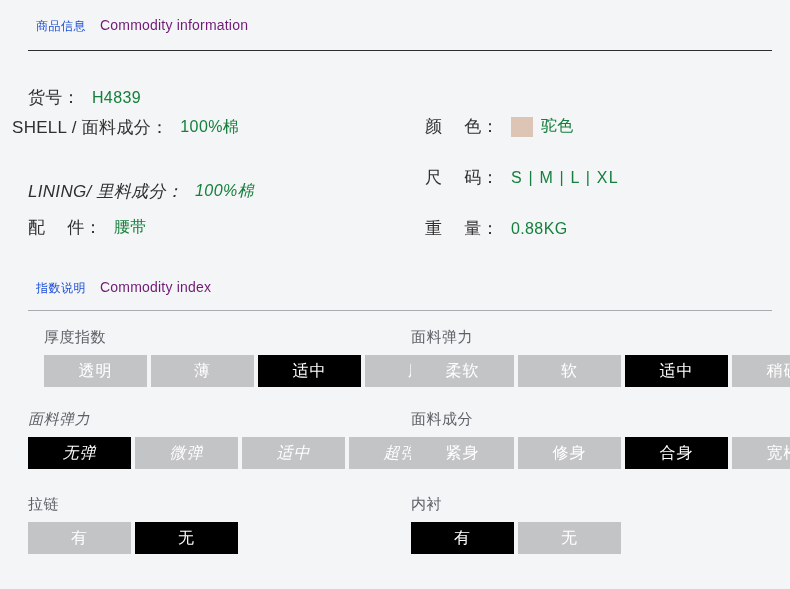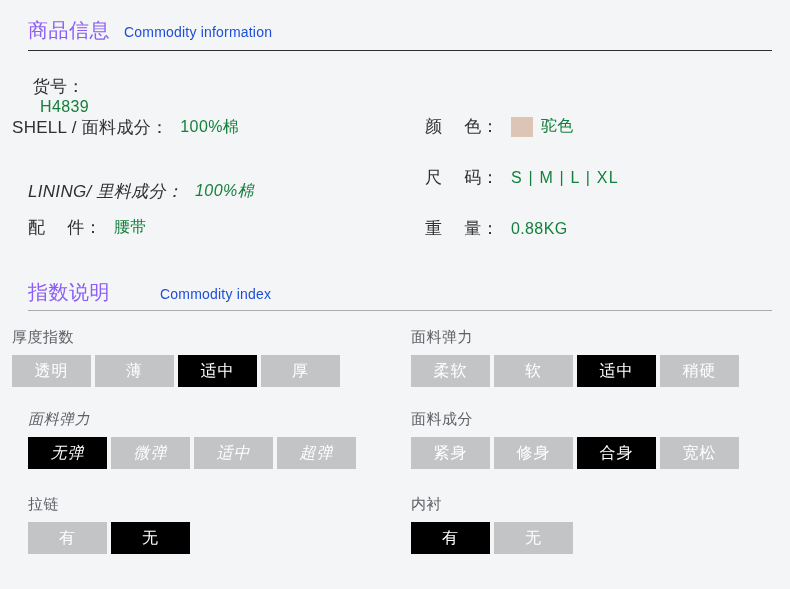--- a/index.html
+++ b/index.html
@@ -23,27 +23,28 @@
 
   
   .section-head {
     position: absolute;
     left: 28px;
     display: flex;
     align-items: baseline;
     white-space: nowrap;
   }
   .section-head .cn {
-    font-size: 20px;
-    color: #8b5cf6;
+    font-size: 12px;
+    color: #1d4ed8;
     letter-spacing: 0.5px;
+    margin-left: 8px;
   }
   .section-head .en {
     font-size: 14px;
-    color: #1d4ed8;
+    color: #701a75;
     margin-left: 14px;
     letter-spacing: 0.2px;
   }
   .rule {
     position: absolute;
     left: 28px;
     width: 744px;
     height: 0;
   }
   .rule.dark { border-top: 1.6px solid #2e2e2e; }
@@ -85,21 +86,21 @@
     color: #5d6066;
     letter-spacing: 0.5px;
     margin-bottom: 8px;
     white-space: nowrap;
   }
   .idx-options {
     display: flex;
     gap: 4px;
   }
   .opt {
-    width: 79px;
+    width: 103px;
     height: 32px;
     line-height: 32px;
     text-align: center;
     font-size: 16px;
     letter-spacing: 1px;
     background: #c3c4c6;
     color: #ffffff;
     user-select: none;
   }
   .opt.on {
@@ -111,21 +112,21 @@
 <body>
 
 <div class="page">
 
   <div class="section-head" style="top:17px;">
     <span class="cn">商品信息</span>
     <span class="en">Commodity information</span>
   </div>
   <div class="rule dark" style="top:50px;"></div>
 
-  <div class="info-row" style="top:75px; left:28px;flex-direction:column;">
+  <div class="info-row" style="top:86px; left:28px;">
     <span class="info-label">货号：</span>
     <span class="info-value">H4839</span>
   </div>
 
   <div class="info-row" style="top:116px; left:12px;">
     <span class="info-label">SHELL / 面料成分：</span>
     <span class="info-value">100%棉</span>
   </div>
 
   <div class="info-row" style="top:180px; left:28px;font-style:italic;">
@@ -147,27 +148,27 @@
   <div class="info-row" style="top:166px; left:425px;">
     <span class="info-label"><span>尺</span><span class="sp"></span><span>码：</span></span>
     <span class="info-value size">S | M | L | XL</span>
   </div>
 
   <div class="info-row" style="top:217px; left:425px;">
     <span class="info-label"><span>重</span><span class="sp"></span><span>量：</span></span>
     <span class="info-value">0.88KG</span>
   </div>
 
-  <div class="section-head" style="top:279px;gap:36px;">
+  <div class="section-head" style="top:279px;">
     <span class="cn">指数说明</span>
     <span class="en">Commodity index</span>
   </div>
   <div class="rule light" style="top:310px;"></div>
 
-  <div class="idx-group" style="top:328px; left:12px;">
+  <div class="idx-group" style="top:328px; left:44px;">
     <div class="idx-title">厚度指数</div>
     <div class="idx-options">
         <div class="opt">透明</div>
         <div class="opt">薄</div>
         <div class="opt on">适中</div>
         <div class="opt">厚</div>
       </div>
   </div>
 
   <div class="idx-group" style="top:328px; left:411px;">

